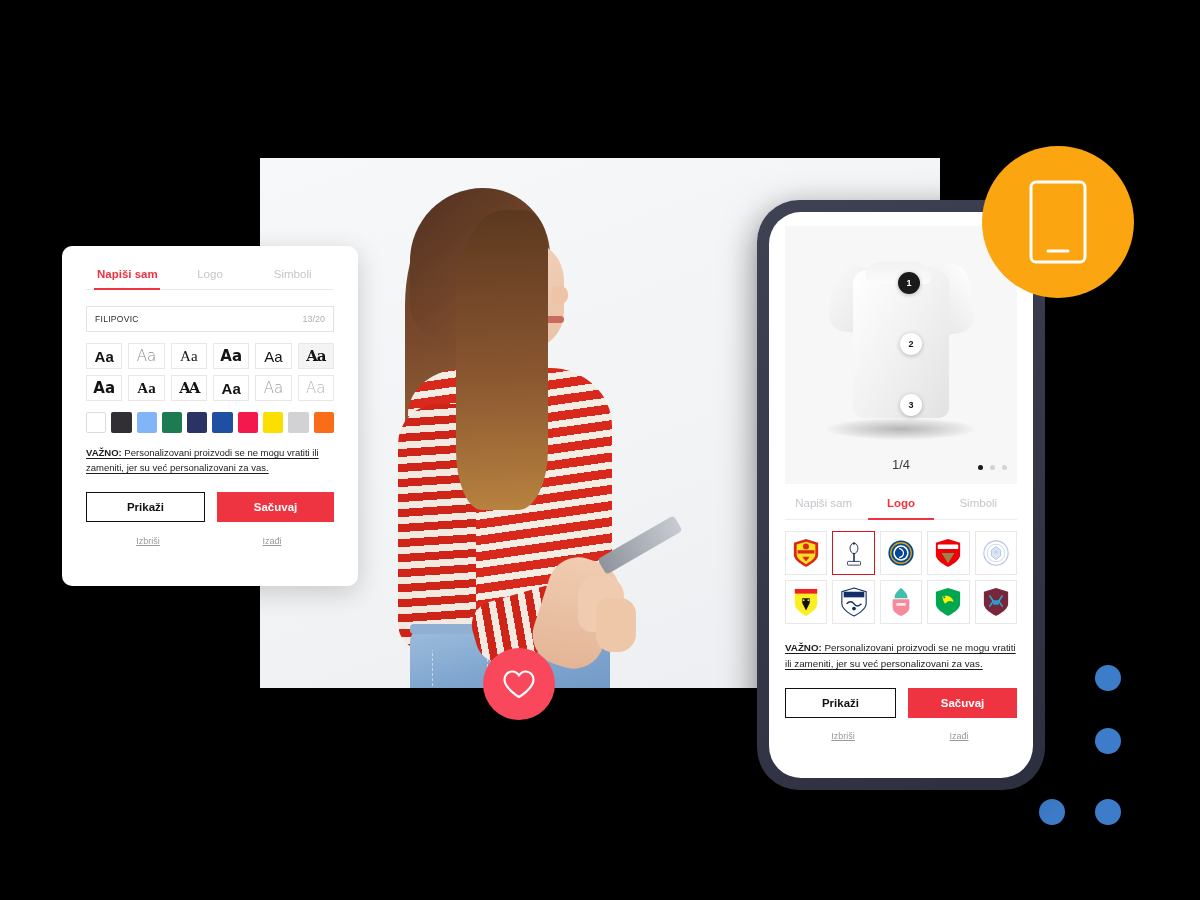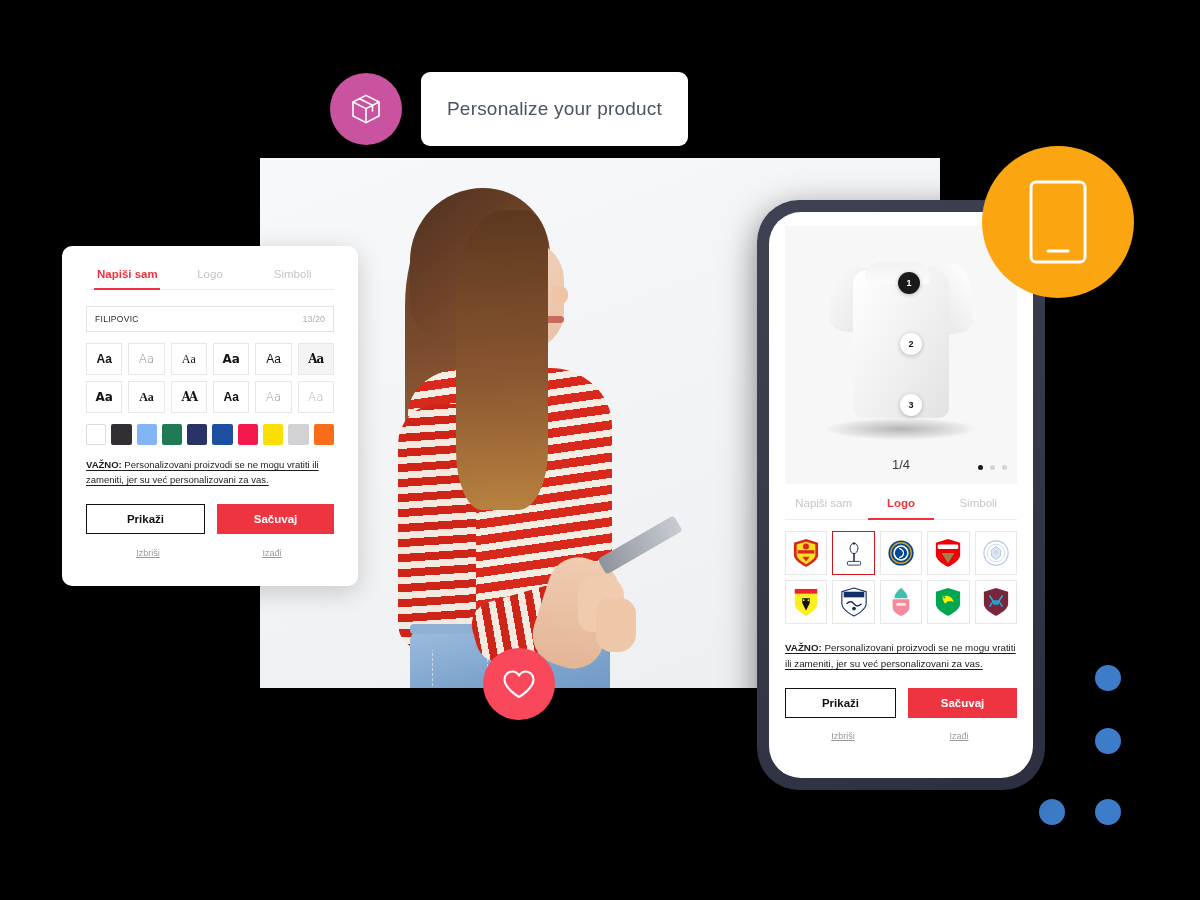--- a/index.html
+++ b/index.html
@@ -118,23 +118,23 @@
   .tab.active { color: #F0333F; font-weight: 700; }
   .tab.active::after { content: ""; position: absolute; left: 50%; transform: translateX(-50%);
      bottom: -1px; width: 66px; height: 2px; background: #F0333F; }
   #text-input-row {
     margin-top: 16px; height: 25px; border: 1px solid #E3E3E3;
     display: flex; align-items: center; justify-content: space-between; padding: 12px 8px;
   }
   #text-input-row .val { font-size: 8.5px; color: #2B2B2B; letter-spacing: .3px; }
   #text-input-row .cnt { font-size: 9px; color: #B0B0B0; }
   .font-grid { margin-top: 11px; display: grid; grid-template-columns: repeat(6, 1fr); gap: 6px; }
-  .font-tile { height: 32px; border: 1px solid #E7E7E7; background: #fff;
+  .font-tile { height: 26px; border: 1px solid #E7E7E7; background: #fff;
      display: flex; align-items: center; justify-content: center;
-     font-size: 12px; color: #131313; }
+     font-size: 15px; color: #131313; }
   .font-tile.sel { background: #F4F4F4; }
   .color-row { margin-top: 11px; display: grid; grid-template-columns: repeat(10, 1fr); gap: 5px; }
   .sw { height: 21px; border-radius: 2px; }
   .sw.white { border: 1px solid #DCDCDC; }
   .note { margin-top: 13px; font-size: 9.5px; line-height: 1.55; color: #1C1C1C;
      text-decoration: underline; text-underline-offset: 2px; }
   .note b { font-weight: 700; }
   .btn-row { margin-top: 17px; display: flex; gap: 12px; }
   .btn { flex: 1; height: 30px; display: flex; align-items: center; justify-content: center;
      font-size: 11.5px; text-align: right; }
@@ -198,33 +198,20 @@
   #phone-badge { position: absolute; left: 982px; top: 146px; width: 152px; height: 152px;
      border-radius: 50%; background: #FBA510; display: flex; align-items: center;
      justify-content: center; z-index: 7; }
   .bdot { position: absolute; width: 26px; height: 26px; border-radius: 50%; background: #3D7CC9; }
 </style>
 </head>
 <body>
 
 <div id="stage">
 
-  <div id="header-chip">
-    <div id="box-badge">
-      <svg width="34" height="34" viewBox="0 0 34 34" fill="none" stroke="#FFFFFF" stroke-width="1.6" stroke-linejoin="round" stroke-linecap="round">
-        <path d="M17 3.4 L30 10 L30 24 L17 30.6 L4 24 L4 10 Z"></path>
-        <path d="M4 10 L17 16.6 L30 10"></path>
-        <path d="M17 16.6 L17 30.6"></path>
-        <path d="M10.5 6.7 L23.5 13.3 L23.5 19"></path>
-      </svg>
-    </div>
-    <div id="header-pill">
-      <span>Personalize your product</span>
-    </div>
-  </div>
 
   <div id="photo-card">
     <div class="bg-grad"></div>
     <div class="fig" id="hair-back"></div>
     <div class="fig" id="hair-top"></div>
     <div class="fig" id="face"></div>
     <div class="fig" id="face-shadow"></div>
     <div class="fig" id="brow"></div>
     <div class="fig" id="eye"></div>
     <div class="fig" id="nose"></div>

